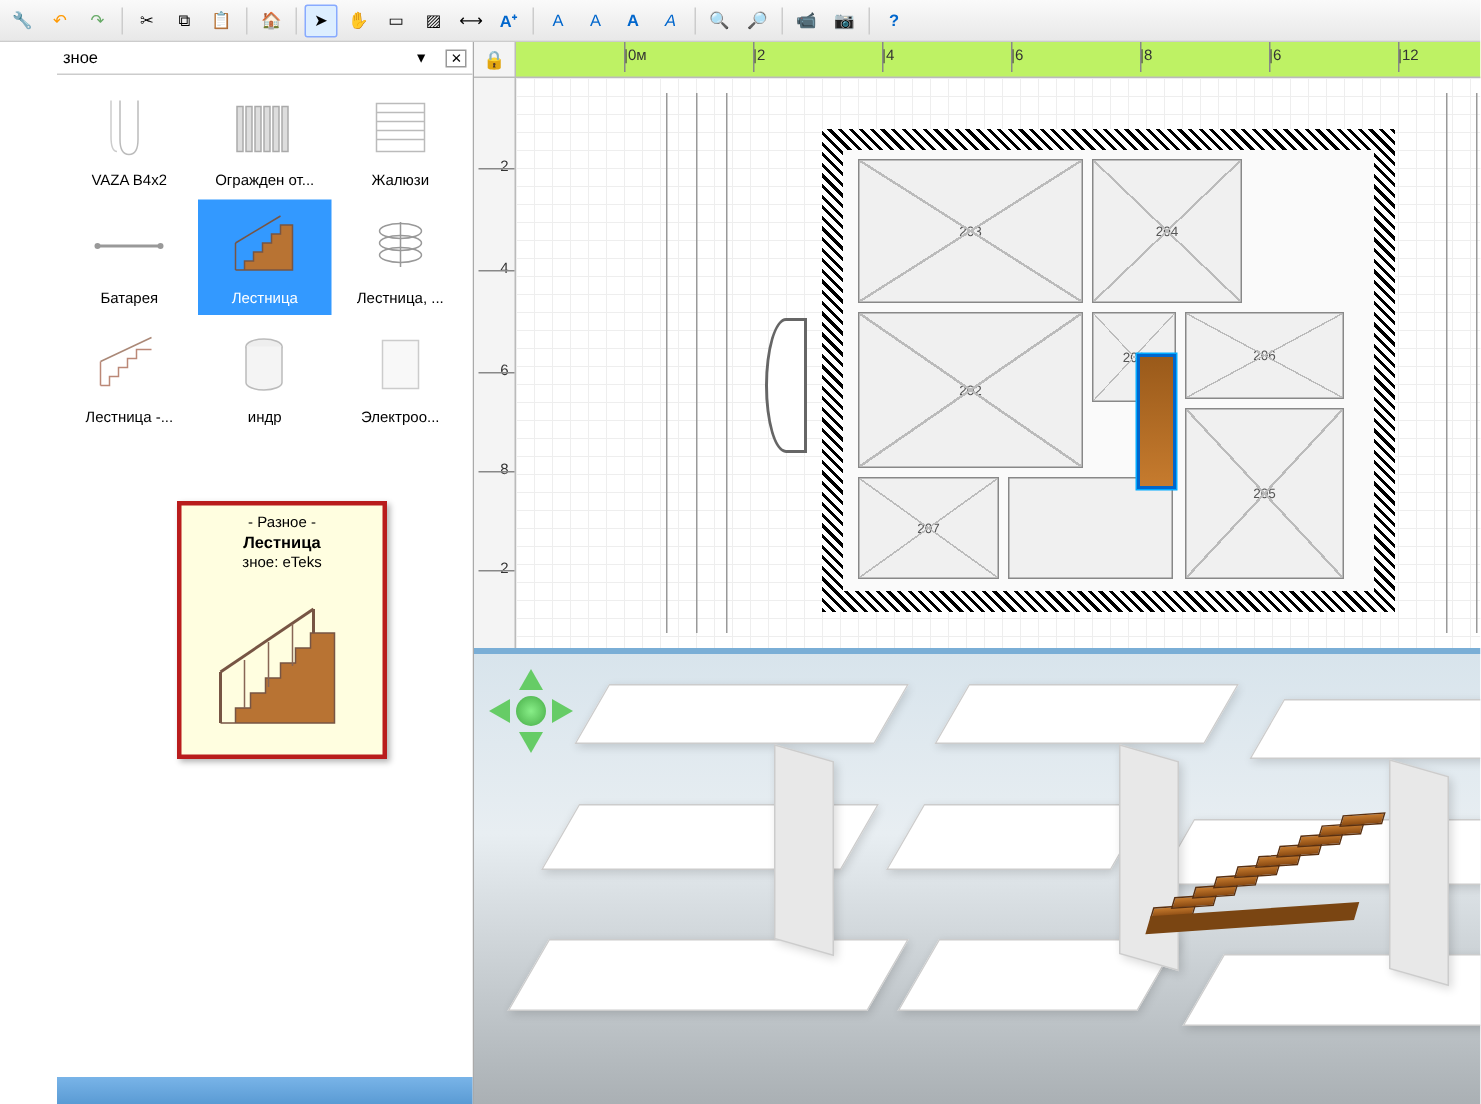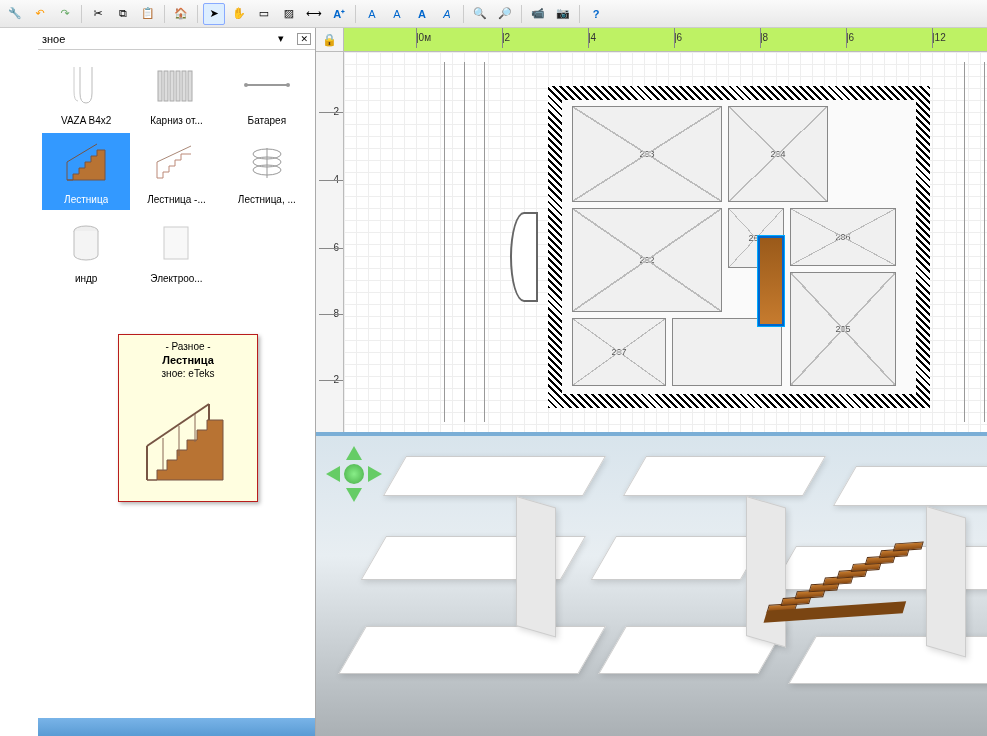--- a/index.html
+++ b/index.html
@@ -15,21 +15,21 @@
 .category-bar { height: 22px; background: #fff; border-bottom: 1px solid #ccc; display: flex; align-items: center; padding: 0 4px; }
 .catalog { flex: 1; overflow: auto; background: #fff; padding: 4px; position: relative; }
 .catalog-grid { display: grid; grid-template-columns: repeat(3, 1fr); gap: 2px; }
 .catalog-item { display: flex; flex-direction: column; align-items: center; padding: 4px 2px; cursor: pointer; border: 1px solid transparent; }
 .catalog-item.selected { background: #3399ff; color: #fff; }
 .catalog-thumb { width: 60px; height: 52px; display: flex; align-items: center; justify-content: center; margin-bottom: 4px; }
 .catalog-label { font-size: 10px; text-align: center; white-space: nowrap; overflow: hidden; text-overflow: ellipsis; max-width: 80px; }
 .props-bar { height: 22px; background: #f0f0f0; border-top: 1px solid #ccc; display: flex; align-items: center; padding: 0 6px; justify-content: space-between; }
 .checkbox-area { display: flex; align-items: center; gap: 4px; }
 
-.tooltip { position: absolute; left: 80px; top: 284px; width: 140px; background: #fffee0; border: 1px solid #b91c1c; padding: 6px; box-shadow: 2px 2px 4px rgba(0,0,0,0.3); z-index: 100; }
+.tooltip { position: absolute; left: 80px; top: 284px; width: 140px; background: #fffee0; border: 3px solid #b91c1c; padding: 6px; box-shadow: 2px 2px 4px rgba(0,0,0,0.3); z-index: 100; }
 .tooltip-title { text-align: center; font-size: 10px; }
 .tooltip-name { text-align: center; font-weight: bold; font-size: 11px; margin: 2px 0; }
 .tooltip-author { text-align: center; font-size: 10px; margin-bottom: 6px; }
 .tooltip-img { width: 100%; height: 110px; display: flex; align-items: center; justify-content: center; }
 
 .right-panel { flex: 1; display: flex; flex-direction: column; }
 .plan-area { height: 408px; position: relative; background: #fff; border-bottom: 4px solid #7aaed6; }
 .ruler-corner { position: absolute; left: 0; top: 0; width: 28px; height: 24px; background: #f4f4f4; border-right: 1px solid #bbb; border-bottom: 1px solid #bbb; display:flex; align-items:center; justify-content:center; }
 .ruler-h { position: absolute; left: 28px; right: 0; top: 0; height: 24px; background: #bef264; border-bottom: 1px solid #bbb; }
 .ruler-h-tick { position: absolute; top: 4px; font-size: 10px; color: #333; }
@@ -133,21 +133,35 @@
                 <g fill="#ddd" stroke="#aaa">
                   <rect x="4" y="6" width="4" height="30"></rect>
                   <rect x="10" y="6" width="4" height="30"></rect>
                   <rect x="16" y="6" width="4" height="30"></rect>
                   <rect x="22" y="6" width="4" height="30"></rect>
                   <rect x="28" y="6" width="4" height="30"></rect>
                   <rect x="34" y="6" width="4" height="30"></rect>
                 </g>
               </svg>
             </div>
-          <div class="catalog-label">Карниз от...</div>
+          <div class="catalog-label">Огражден от...</div>
+        </div>
+        <div class="catalog-item">
+          <div class="catalog-thumb">
+              <svg width="44" height="40">
+                <g stroke="#bbb" fill="none">
+                  <rect x="6" y="4" width="32" height="32"></rect>
+                  <line x1="6" y1="10" x2="38" y2="10"></line>
+                  <line x1="6" y1="16" x2="38" y2="16"></line>
+                  <line x1="6" y1="22" x2="38" y2="22"></line>
+                  <line x1="6" y1="28" x2="38" y2="28"></line>
+                </g>
+              </svg>
+            </div>
+          <div class="catalog-label">Жалюзи</div>
         </div>
         <div class="catalog-item">
           <div class="catalog-thumb">
               <svg width="50" height="20">
                 <line x1="4" y1="10" x2="46" y2="10" stroke="#999" stroke-width="2"></line>
                 <circle cx="4" cy="10" r="2" fill="#999"></circle>
                 <circle cx="46" cy="10" r="2" fill="#999"></circle>
               </svg>
             </div>
           <div class="catalog-label">Батарея</div>
@@ -156,45 +170,45 @@
           <div class="catalog-thumb">
               <svg width="50" height="44">
                 <g>
                   <path d="M6 38 L12 38 L12 32 L18 32 L18 26 L24 26 L24 20 L30 20 L30 14 L36 14 L36 8 L44 8 L44 38 Z" fill="#b87333" stroke="#754"></path>
                   <line x1="6" y1="38" x2="6" y2="20" stroke="#754"></line>
                   <line x1="6" y1="20" x2="36" y2="2" stroke="#754"></line>
                 </g>
               </svg>
             </div>
           <div class="catalog-label">Лестница</div>
-        </div>
-        <div class="catalog-item">
-          <div class="catalog-thumb">
-              <svg width="50" height="40">
-                <g stroke="#b87" fill="none">
-                  <path d="M6 34 L12 34 L12 28 L18 28 L18 22 L24 22 L24 16 L30 16 L30 10 L40 10"></path>
-                  <line x1="6" y1="18" x2="40" y2="2" stroke="#a87"></line>
-                  <line x1="6" y1="34" x2="6" y2="18"></line>
-                </g>
-              </svg>
-            </div>
-          <div class="catalog-label">Лестница -...</div>
         </div>
         <div class="catalog-item">
           <div class="catalog-thumb">
               <svg width="44" height="44">
                 <g stroke="#999" fill="none">
                   <ellipse cx="22" cy="12" rx="14" ry="5"></ellipse>
                   <ellipse cx="22" cy="20" rx="14" ry="5"></ellipse>
                   <ellipse cx="22" cy="28" rx="14" ry="5"></ellipse>
                   <line x1="22" y1="6" x2="22" y2="36"></line>
                 </g>
               </svg>
             </div>
           <div class="catalog-label">Лестница, ...</div>
+        </div>
+        <div class="catalog-item">
+          <div class="catalog-thumb">
+              <svg width="50" height="40">
+                <g stroke="#b87" fill="none">
+                  <path d="M6 34 L12 34 L12 28 L18 28 L18 22 L24 22 L24 16 L30 16 L30 10 L40 10"></path>
+                  <line x1="6" y1="18" x2="40" y2="2" stroke="#a87"></line>
+                  <line x1="6" y1="34" x2="6" y2="18"></line>
+                </g>
+              </svg>
+            </div>
+          <div class="catalog-label">Лестница -...</div>
         </div>
         <div class="catalog-item">
           <div class="catalog-thumb">
               <svg width="40" height="44">
                 <ellipse cx="20" cy="10" rx="12" ry="5" fill="#eee" stroke="#bbb"></ellipse>
                 <path d="M8 10 L8 34 A12 5 0 0 0 32 34 L32 10" fill="#f4f4f4" stroke="#bbb"></path>
               </svg>
             </div>
           <div class="catalog-label">индр</div>
         </div>

